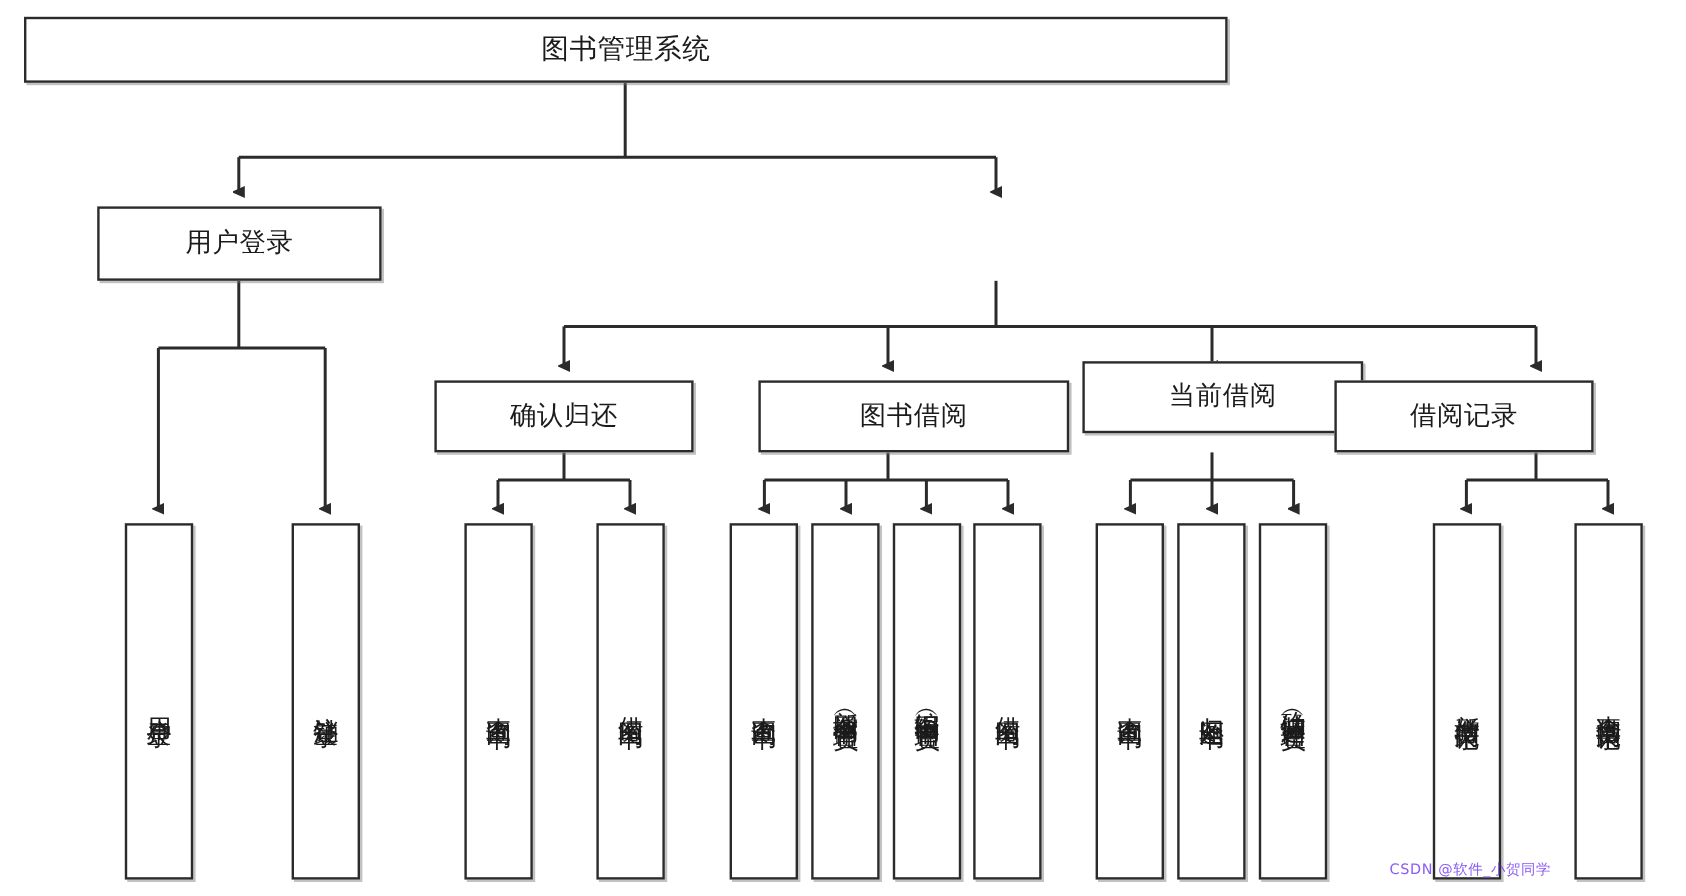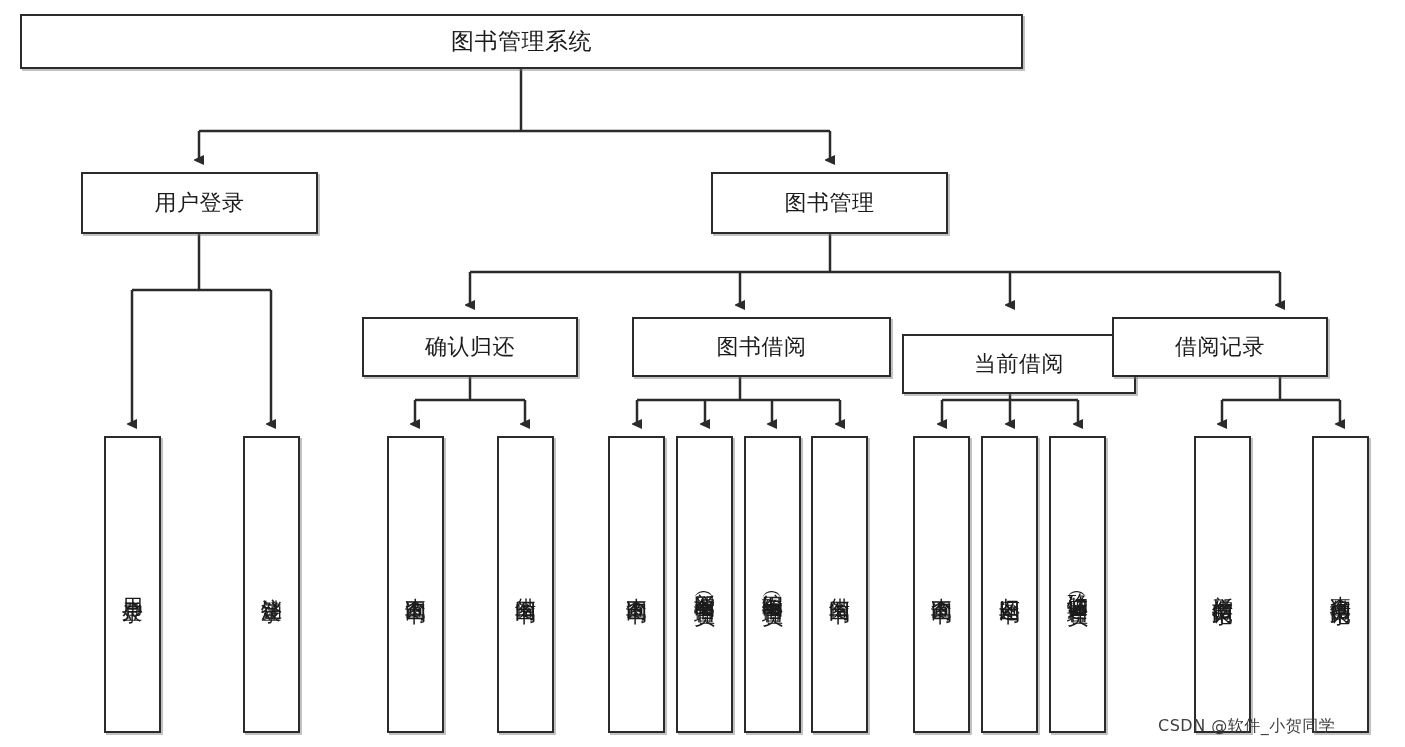--- a/index.html
+++ b/index.html
@@ -57,22 +57,22 @@
     text-orientation: upright;
     font-size: 21px;
     line-height: 1.15;
     letter-spacing: 2px;
     max-height: 100%;
   }
   .watermark {
     position: absolute;
     left: 1158px;
     top: 716px;
-    font-size: 16px;
-    color: #404040;
+    font-size: 12px;
+    color: #8b5cf6;
     white-space: nowrap;
     letter-spacing: 0.5px;
   }
 </style>
 </head>
 <body>
 
 <div id="canvas">
 
   <svg id="edges" viewBox="0 0 1405 747" xmlns="http://www.w3.org/2000/svg">
@@ -126,33 +126,30 @@
   </svg>
 
   <div class="node root horizontal" style="left:20px; top:14px; width:1003px; height:55px;">
     <span class="label">图书管理系统</span>
   </div>
 
   <div class="node horizontal" style="left:81px; top:172px; width:237px; height:62px;">
     <span class="label">用户登录</span>
   </div>
 
-  <div class="node horizontal" style="left:711px; top:172px; width:237px; height:62px;">
-    <span class="label">图书管理</span>
-  </div>
 
   <div class="node horizontal" style="left:362px; top:317px; width:216px; height:60px;">
     <span class="label">确认归还</span>
   </div>
 
   <div class="node horizontal" style="left:632px; top:317px; width:259px; height:60px;">
     <span class="label">图书借阅</span>
   </div>
 
-  <div class="node horizontal" style="left:902px; top:334px; width:234px; height:60px;">
+  <div class="node horizontal" style="left:902px; top:301px; width:234px; height:60px;">
     <span class="label">当前借阅</span>
   </div>
 
   <div class="node horizontal" style="left:1112px; top:317px; width:216px; height:60px;">
     <span class="label">借阅记录</span>
   </div>
 
   <div class="node vertical" style="left:104px; top:436px; width:57px; height:297px;">
     <span class="label">用户登录</span>
   </div>

